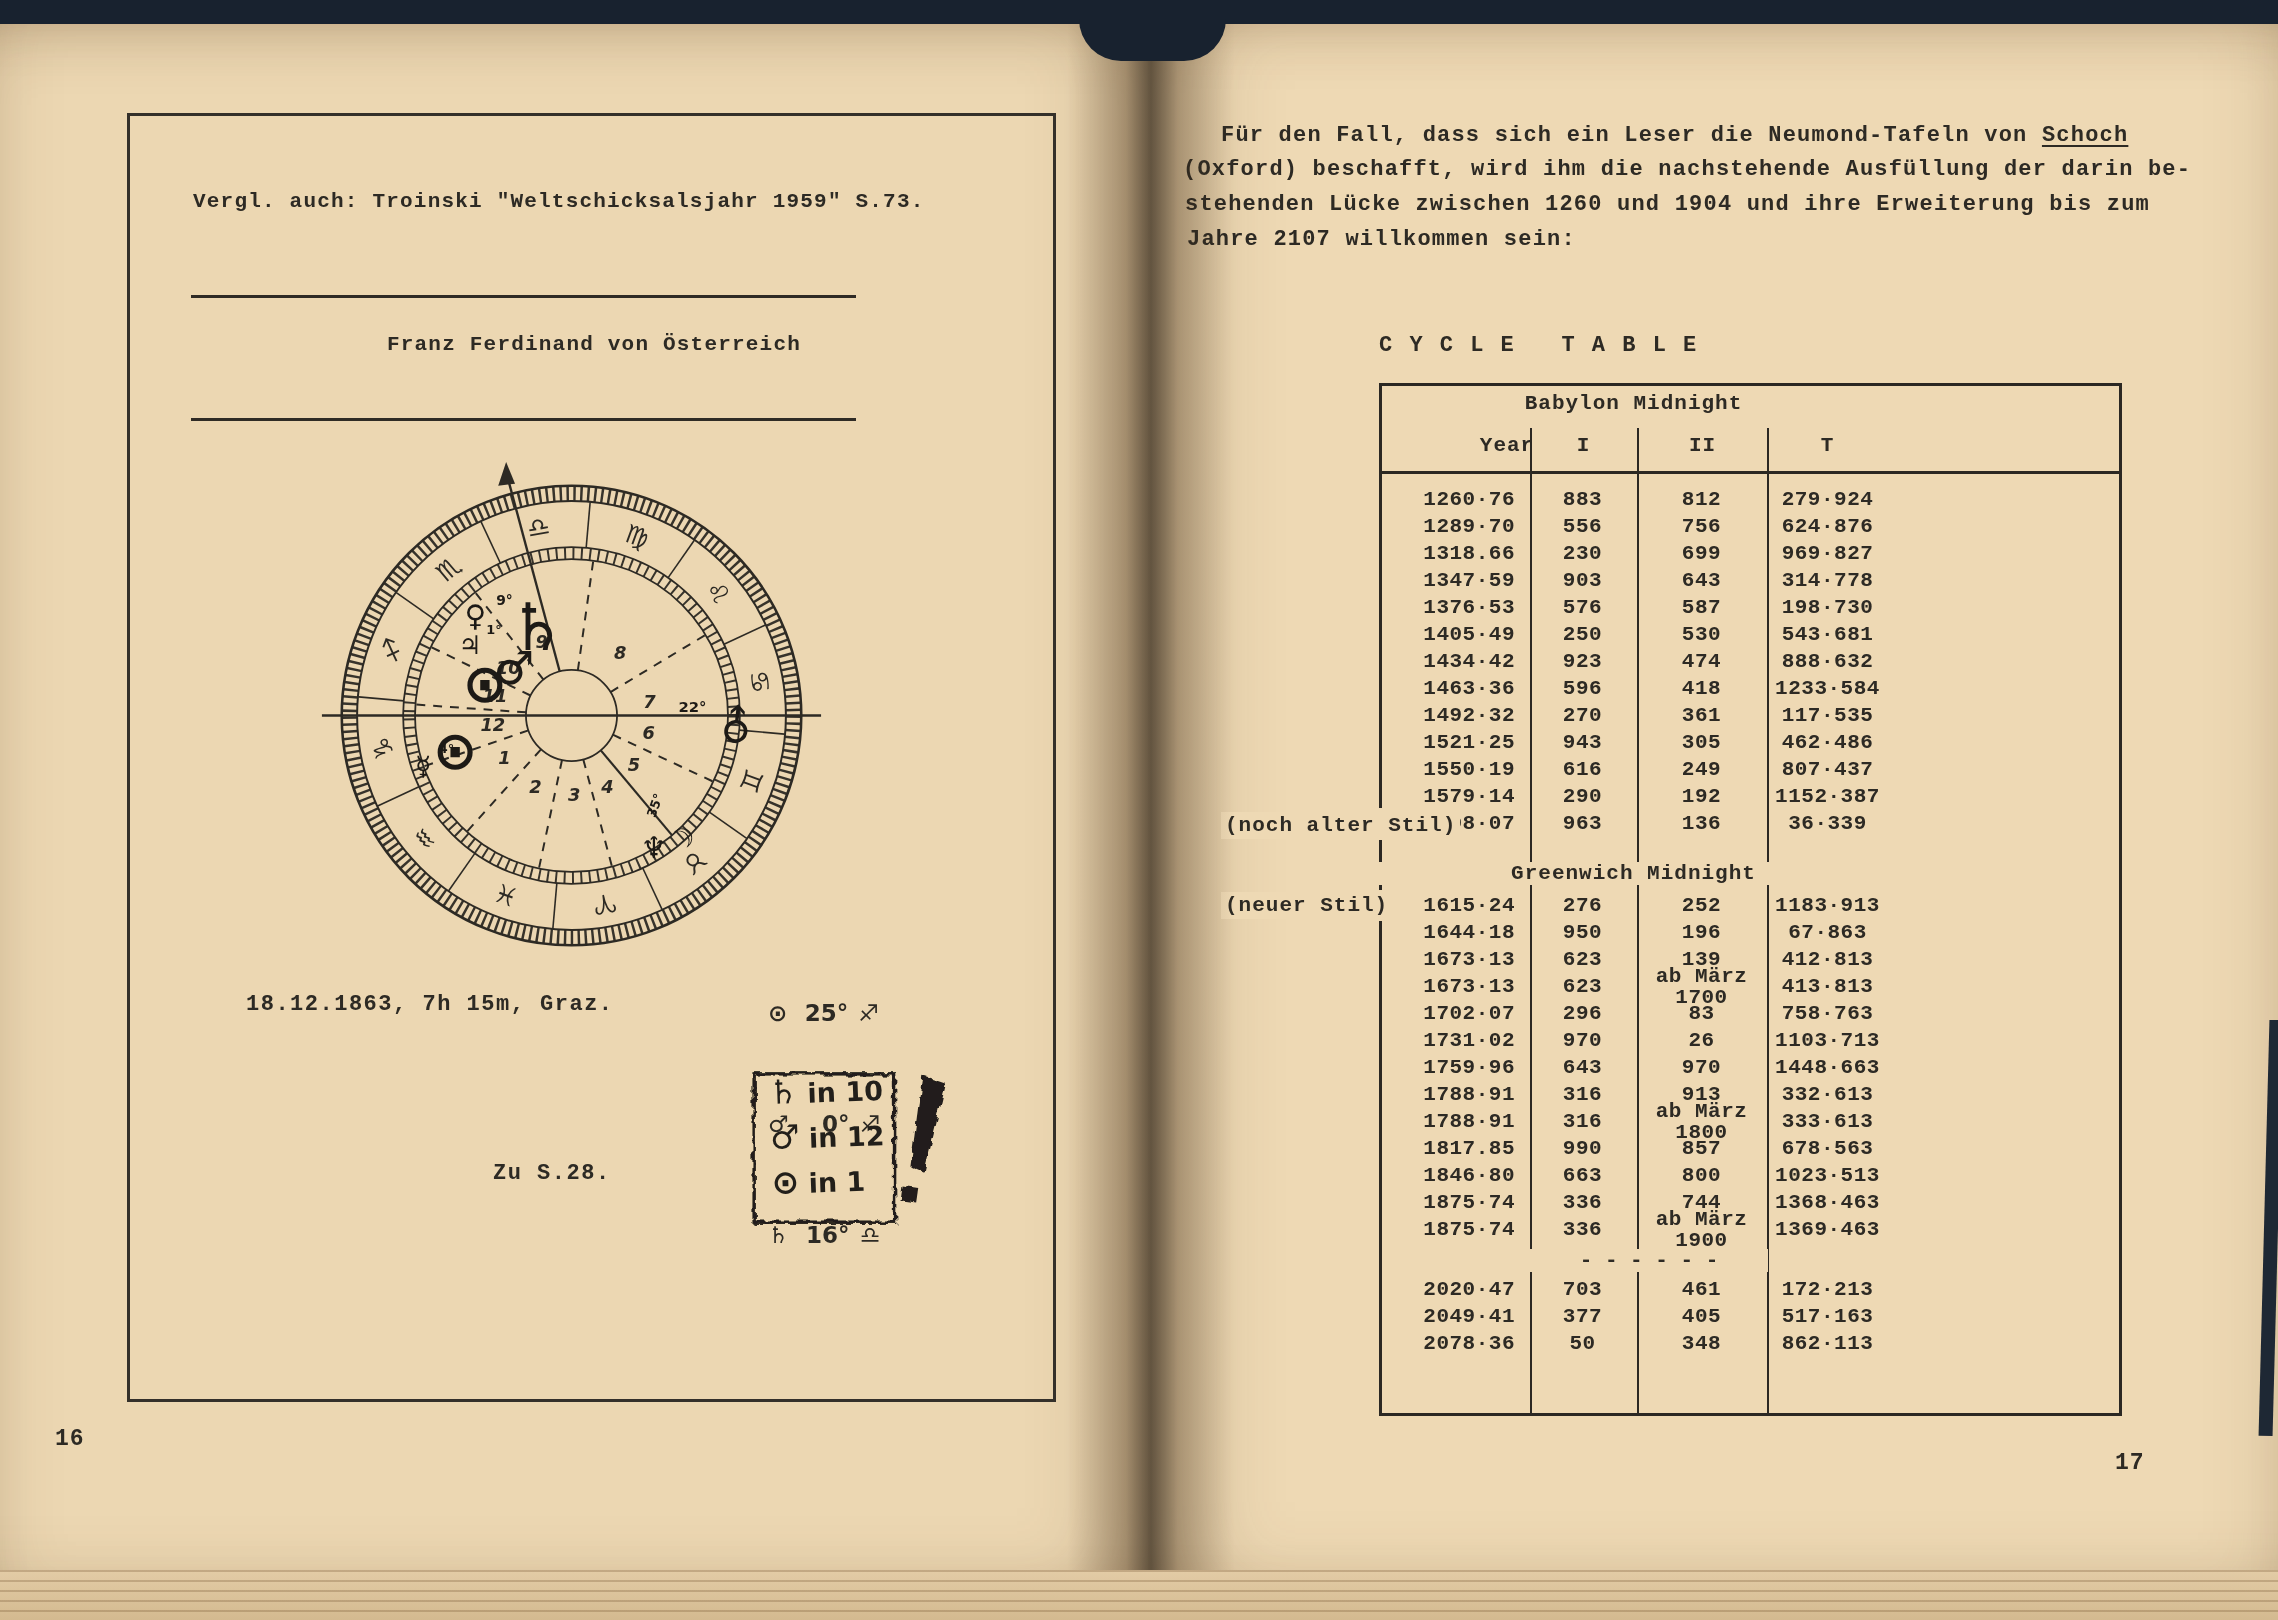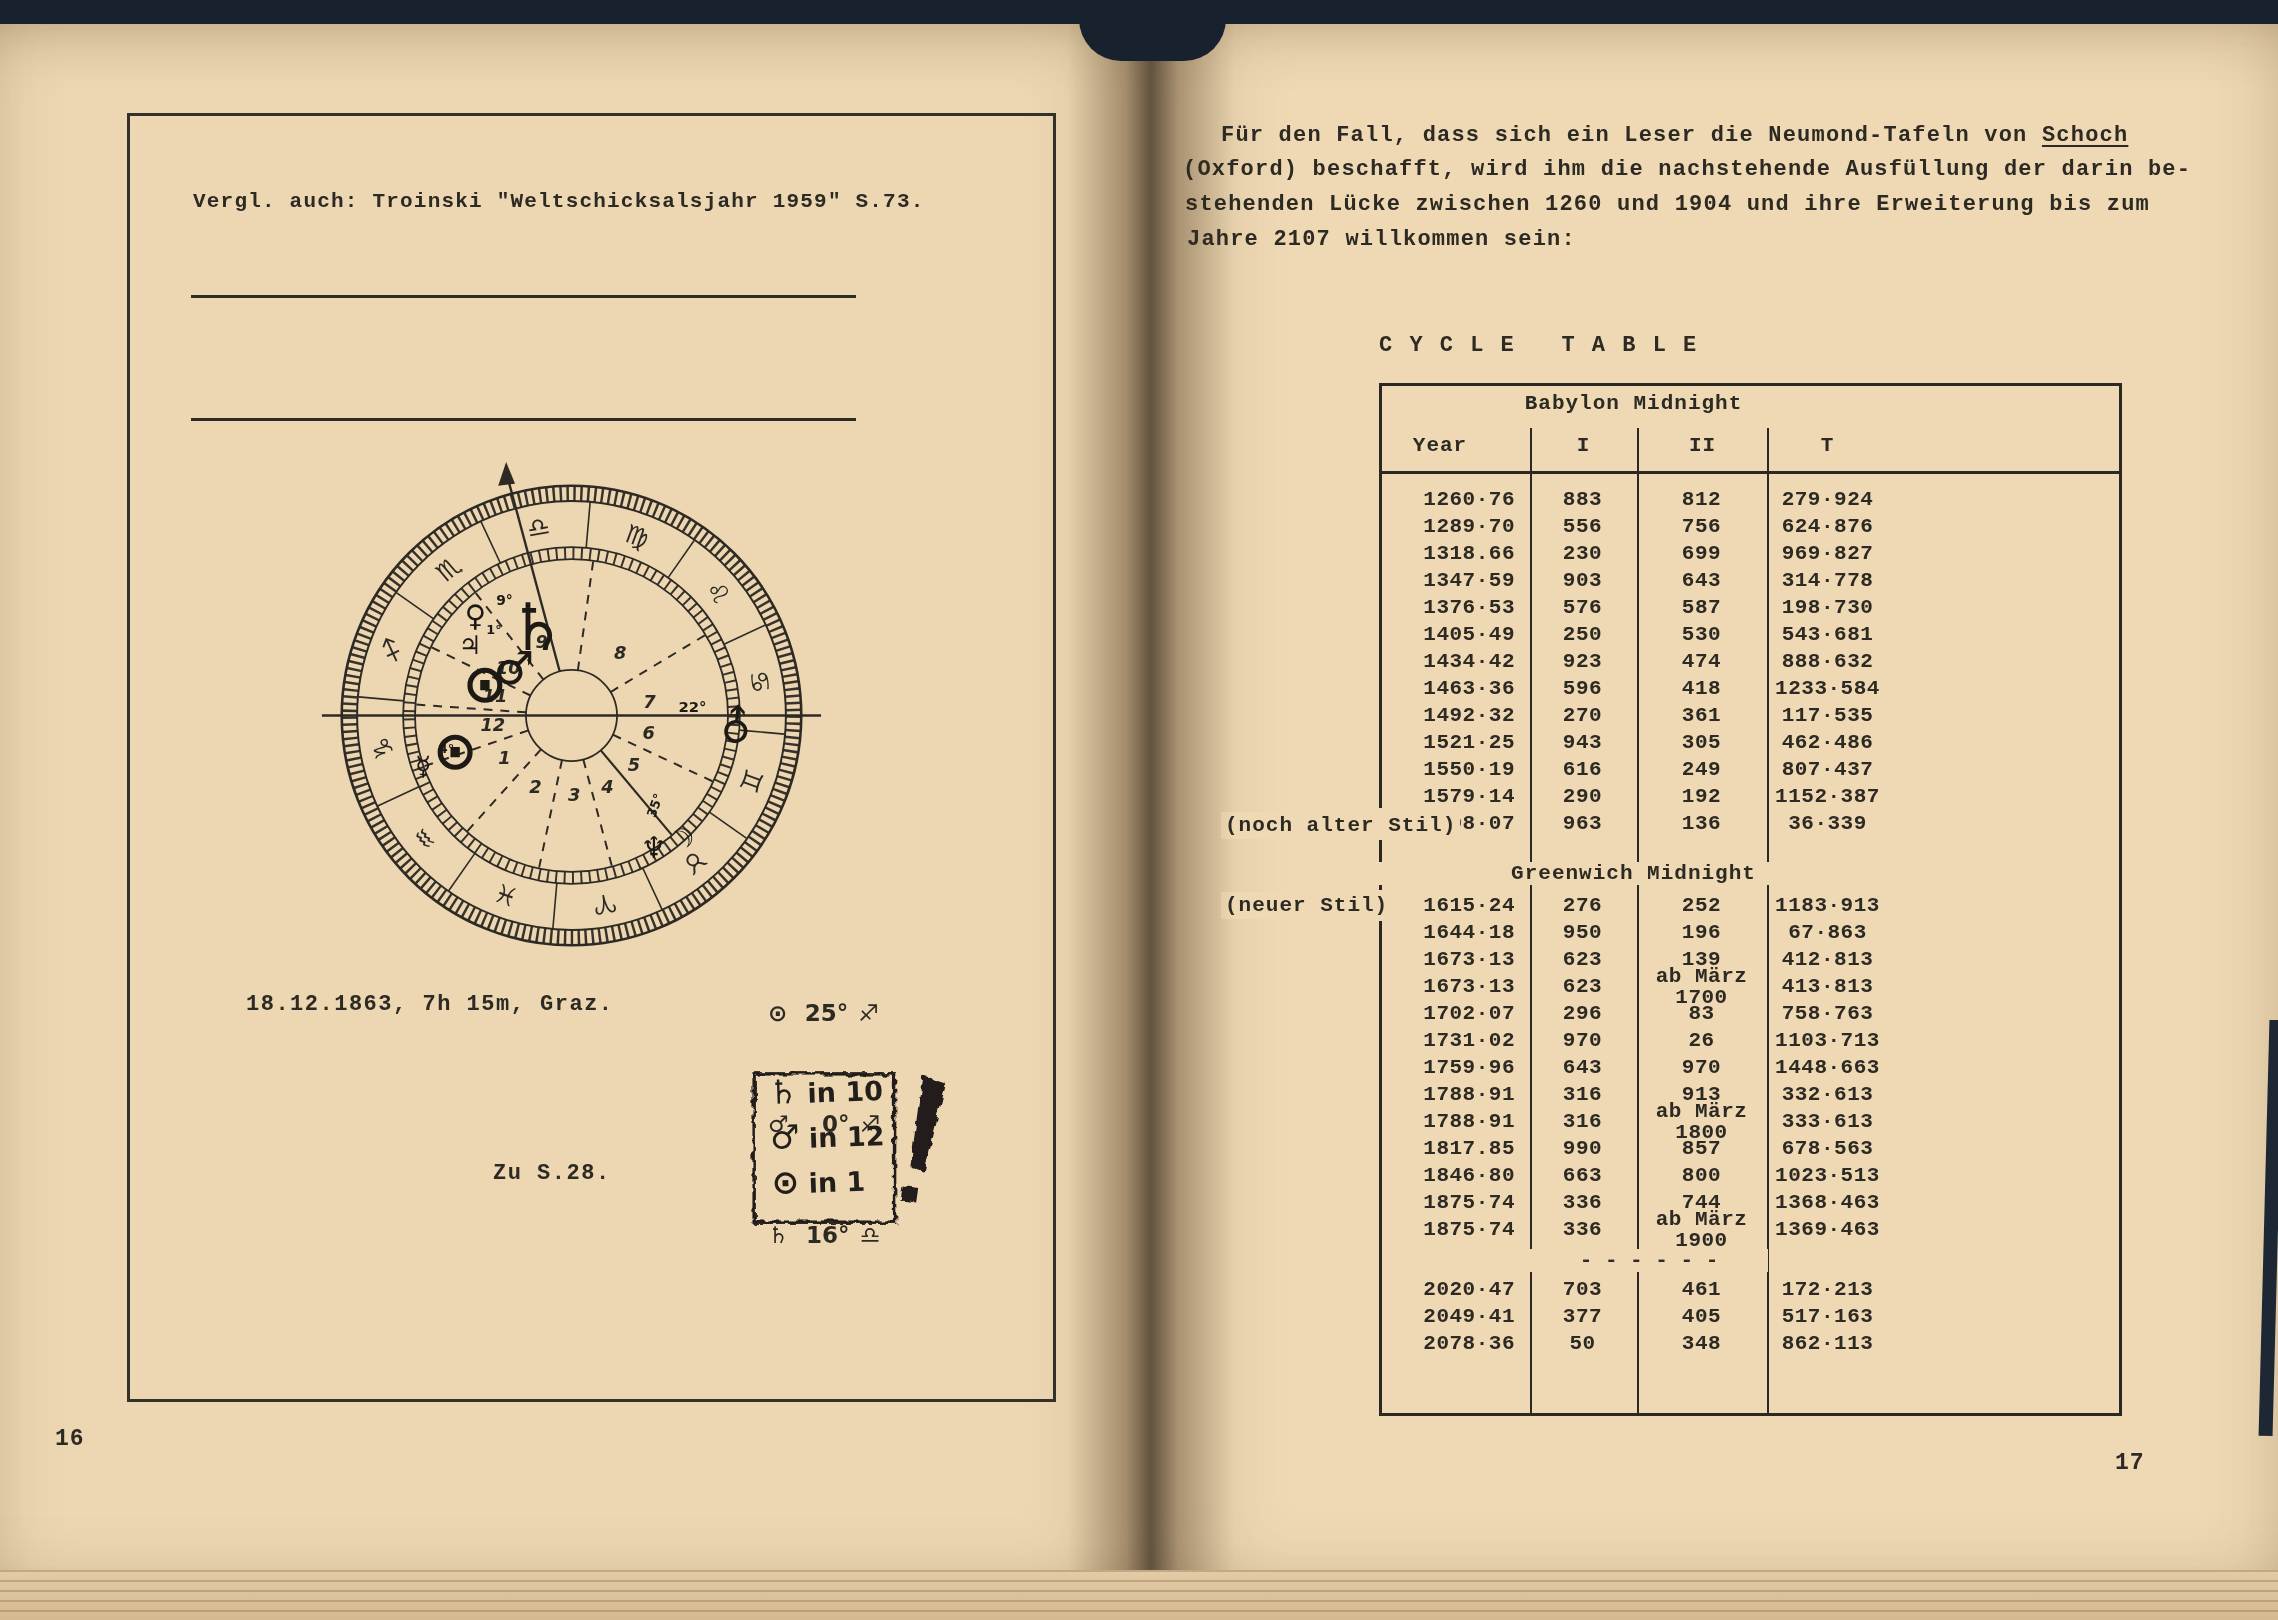--- a/index.html
+++ b/index.html
@@ -42,21 +42,21 @@
   .intro-line{font-size:22px;letter-spacing:1.2px;}
   #intro1{left:1221px;top:123px;}
   #intro2{left:1183px;top:157px;}
   #intro3{left:1185px;top:192px;}
   #intro4{left:1187px;top:227px;}
   .u{text-decoration:underline;text-underline-offset:4px;}
   #tbl-title{left:1379px;top:333px;width:509px;text-align:left;font-size:22px;letter-spacing:2px;}
   #sec1{left:1379px;top:392px;width:509px;text-align:center;font-size:21px;letter-spacing:1px;}
   #sec2{left:1379px;top:862px;width:509px;text-align:center;font-size:21px;letter-spacing:1px;background:#eed9b4;}
   .colhead{font-size:21px;letter-spacing:1px;text-align:center;}
-  #ch-year{left:1379px;top:434px;width:122px;}
+  #ch-year{left:1446px;top:434px;width:122px;}
   #ch-i{left:1530px;top:434px;width:107px;}
   #ch-ii{left:1637px;top:434px;width:131px;}
   #ch-t{left:1767px;top:434px;width:121px;}
   .vline{position:absolute;width:2px;background:#2b2823;}
   .hline{position:absolute;height:3px;background:#2b2823;}
   .rowgrid{position:absolute;display:grid;grid-template-columns:150px 107px 131px 121px;
      grid-auto-rows:27px;font-size:21px;letter-spacing:0.5px;font-weight:bold;}
   .rowgrid .cell{align-self:center;line-height:1;}
   .rowgrid .c0{text-align:right;padding-right:14px;}
   .rowgrid .c1,.rowgrid .c2,.rowgrid .c3{text-align:center;}
@@ -73,20 +73,21 @@
 <body>
 
 <div id="stage">
 
   <div class="page" id="page-left">
     <div id="frame"></div>
 
     <div class="t ink" id="ref-note">Vergl. auch: Troinski ″Weltschicksalsjahr 1959″ S.73.</div>
 
     <div class="rule" style="left:191px;top:273px;width:665px;"></div>
+    <div class="t ink" id="title1">Franz Ferdinand von Österreich</div>
     <div class="rule" style="left:191px;top:396px;width:665px;"></div>
 
     <svg id="wheel" style="position:absolute;left:314px;top:436px;" width="515" height="515" viewBox="0 0 520 520">
       <g stroke="#2d2a24" fill="none" stroke-width="1.8">
         <circle cx="260" cy="260" r="232" stroke-width="2.6"></circle>
         <circle cx="260" cy="260" r="224" stroke-width="15" stroke-dasharray="2.5 4.5" opacity=".95"></circle>
         <circle cx="260" cy="260" r="216.5" stroke-width="2"></circle>
         <circle cx="260" cy="260" r="170" stroke-width="1.8"></circle>
         <circle cx="260" cy="260" r="164" stroke-width="12" stroke-dasharray="2 6.5" opacity=".95"></circle>
         <circle cx="260" cy="260" r="158" stroke-width="1.8"></circle>

